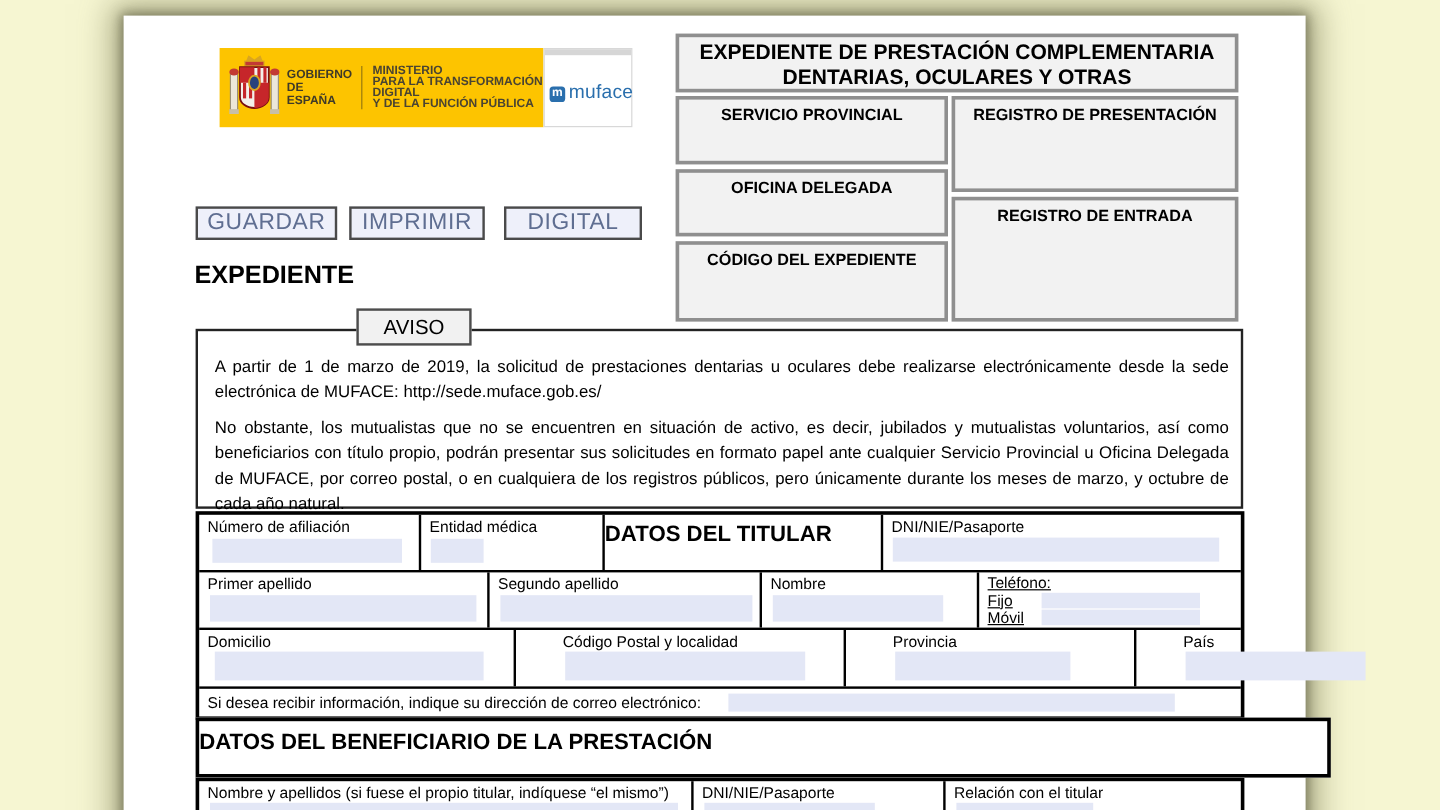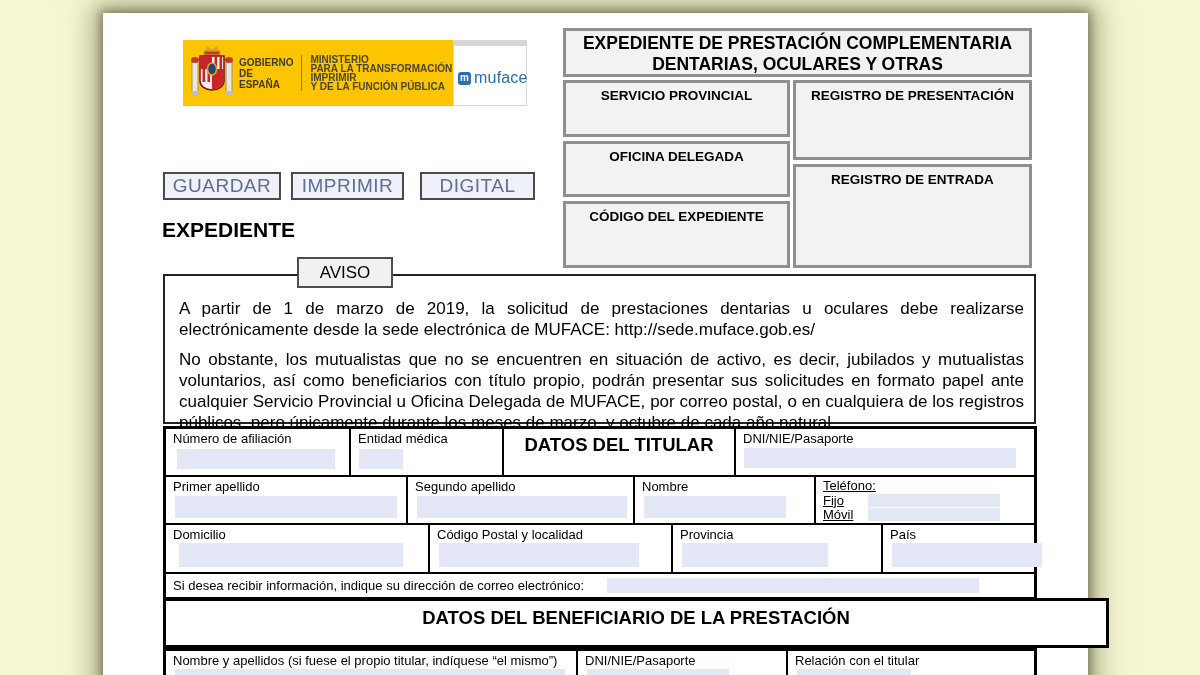--- a/index.html
+++ b/index.html
@@ -32,30 +32,30 @@
   .tool-btn{background:#eef0fa;border:2px solid #4a4a4a;color:#5f6e91;font-size:19px;
             display:flex;align-items:center;justify-content:center;letter-spacing:.5px;cursor:pointer;}
   #btn-guardar{left:163px;top:172px;width:118px;height:28px;}
   #btn-imprimir{left:291px;top:172px;width:113px;height:28px;}
   #btn-borrar{left:420px;top:172px;width:115px;height:28px;}
   #solicitud{left:162px;top:218px;font-size:21px;font-weight:bold;color:#000;}
   
   #aviso-panel{left:163px;top:274px;width:873px;height:150px;border:2px solid #232323;background:#fff;}
   #aviso-tab{left:297px;top:257px;width:96px;height:31px;border:2px solid #4d4d4d;background:#f1f1f1;
              font-size:17px;display:flex;align-items:center;justify-content:center;z-index:3;}
-  .aviso-p{position:absolute;left:14px;width:845px;font-size:17px;line-height:21px;text-align:justify;color:#000;}
+  .aviso-p{position:absolute;left:14px;width:845px;font-size:14px;line-height:21px;text-align:justify;color:#000;}
   
   .ftable{border:3px solid #000;background:#fff;}
   .frow{display:flex;border-bottom:2px solid #000;}
   .frow:last-child{border-bottom:none;}
   .fcell{position:relative;border-right:2px solid #000;box-sizing:border-box;}
   .fcell:last-child{border-right:none;}
   .flabel{font-size:13px;color:#000;padding:2px 0 0 7px;white-space:nowrap;}
   .inp{position:absolute;background:#e3e7f6;}
-  .sec-title{font-size:18.5px;font-weight:bold;text-align:center;}
+  .sec-title{font-size:18.5px;font-weight:bold;text-align:left;}
   #tbl-titular{left:163px;top:426px;width:874px;}
   #tbl-benef-hdr{left:163px;top:598px;width:946px;height:50px;border:3px solid #000;background:#fff;}
   #tbl-benef{left:163px;top:648px;width:874px;height:55px;}
   .tel-line{font-size:13px;padding-left:7px;line-height:14.5px;text-decoration:underline;}
 </style>
 </head>
 <body>
 
 <div id="screen">
   <div id="page" class="abs"></div>
@@ -78,21 +78,21 @@
       <rect x="11.5" y="23" width="2.6" height="13" fill="#c6262a"></rect>
       <rect x="16.5" y="23" width="2.6" height="13" fill="#c6262a"></rect>
       <ellipse cx="21" cy="23" rx="4.5" ry="6" fill="#28427c" stroke="#d9a520" stroke-width="1.5"></ellipse>
     </svg>
     <div class="gob-txt">
       <div>GOBIERNO</div>
       <div>DE ESPAÑA</div>
     </div>
     <div class="min-txt">
       <div>MINISTERIO</div>
-      <div>PARA LA TRANSFORMACIÓN IMPRIMIR</div>
+      <div>PARA LA TRANSFORMACIÓN DIGITAL</div>
       <div>Y DE LA FUNCIÓN PÚBLICA</div>
     </div>
   </div>
   <div id="logo-muface" class="abs">
     <div class="muface-strip"></div>
     <div class="muface-wrap">
       <span class="muface-sq">m</span>
       <span class="muface-txt">muface</span>
     </div>
   </div>
@@ -161,21 +161,21 @@
         <div class="inp" style="left:9px;top:19px;width:142px;height:22px;"></div>
       </div>
       <div class="fcell" style="flex:1;">
         <div class="tel-line" style="padding-top:2px;">Teléfono:</div>
         <div class="tel-line">Fijo</div>
         <div class="inp" style="left:52px;top:17px;width:132px;height:13px;"></div>
         <div class="tel-line">Móvil</div>
         <div class="inp" style="left:52px;top:31px;width:132px;height:13px;"></div>
       </div>
     </div>
-    <div class="frow" style="height:47px;">
+    <div class="frow" style="height:47px;gap:32px;">
       <div class="fcell" style="width:264px;">
         <div class="flabel">Domicilio</div>
         <div class="inp" style="left:13px;top:18px;width:224px;height:24px;"></div>
       </div>
       <div class="fcell" style="width:243px;">
         <div class="flabel">Código Postal y localidad</div>
         <div class="inp" style="left:9px;top:18px;width:200px;height:24px;"></div>
       </div>
       <div class="fcell" style="width:210px;">
         <div class="flabel">Provincia</div>

